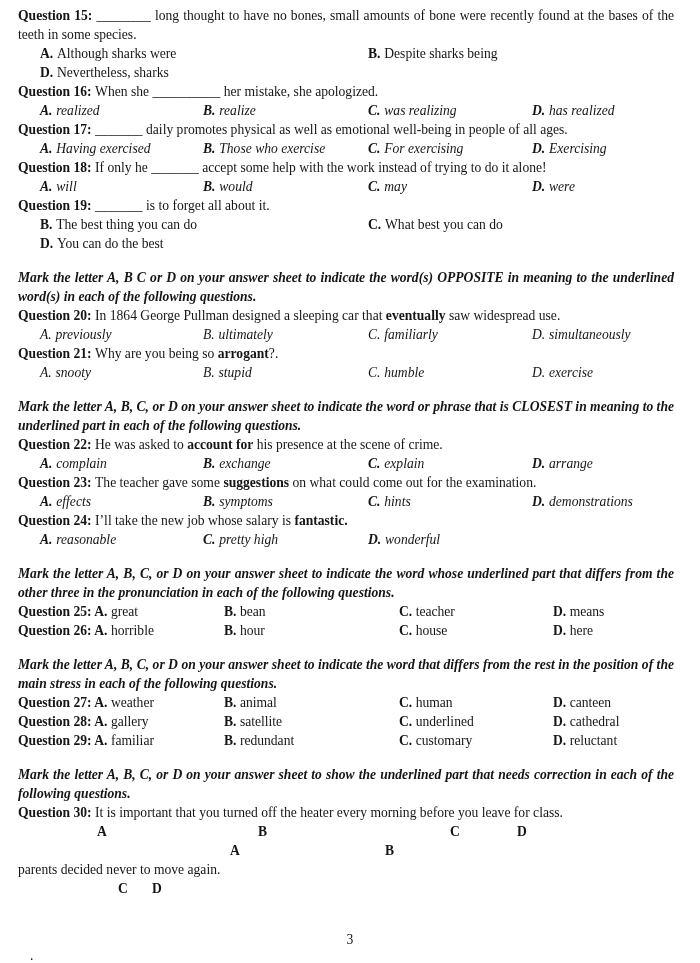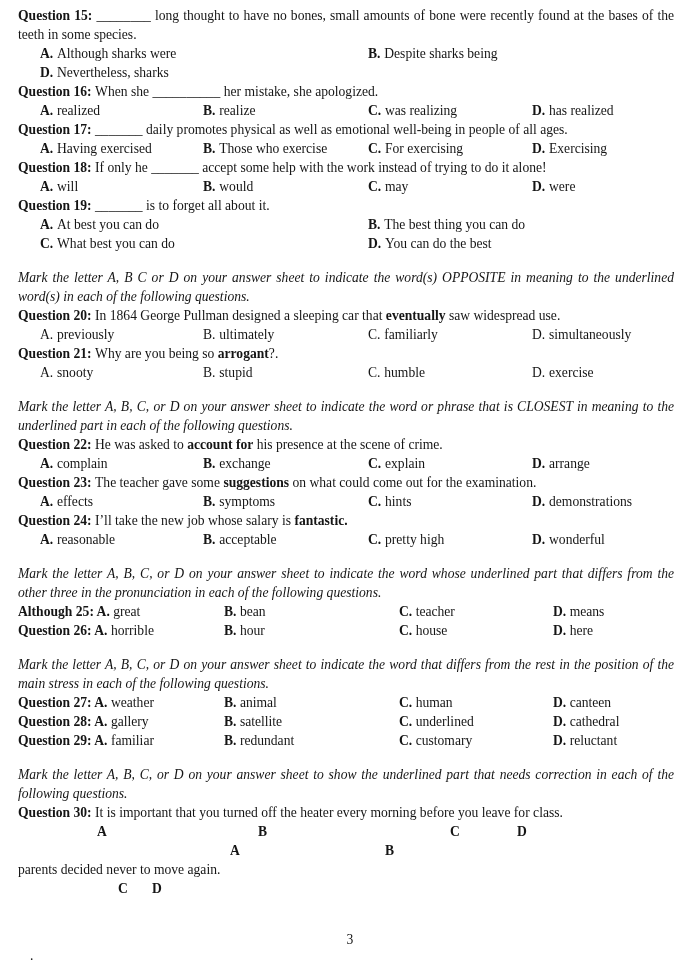--- a/index.html
+++ b/index.html
@@ -13,26 +13,26 @@
     font-size:13.6px;
     line-height:19px;
     padding:6px 26px 0 18px;
     overflow:hidden;
   }
   p{margin:0;}
   .stem{text-align:justify;}
   .nowrap{white-space:nowrap;}
   .b{font-weight:bold;}
   .u{text-underline-offset:2px;}
-  .opts4{margin-left:22px;display:grid;grid-template-columns:163px 165px 164px 1fr;}
+  .opts4{margin-left:22px;display:grid;grid-template-columns:163px 165px 164px 1fr;font-style:italic;}
   .opts2{margin-left:22px;display:grid;grid-template-columns:328px 1fr;}
   .qrow{display:grid;grid-template-columns:206px 175px 154px 1fr;}
   .ol{font-weight:bold;margin-right:0.28em;}
   .ol.reg{font-weight:normal;}
-  .sechead{font-weight:normal;font-style:italic;text-align:justify;margin-top:15px;}
+  .sechead{font-weight:bold;font-style:italic;text-align:justify;margin-top:15px;}
   .lrow{position:relative;height:19px;}
   .lrow span{position:absolute;top:0;font-weight:bold;}
   .pageno{position:absolute;top:930px;left:0;width:100%;text-align:center;}
   .fdot{position:absolute;top:946px;left:30px;}
 </style>
 </head>
 <body>
 
 <div class="page">
 
@@ -62,21 +62,20 @@
   <p class="stem"><span class="b">Question 18: </span><span>If only he _______ accept some help with the work instead of trying to do it alone!</span></p>
   <div class="opts4">
     <span><span class="ol">A.</span><span>will</span></span>
     <span><span class="ol">B.</span><span>would</span></span>
     <span><span class="ol">C.</span><span>may</span></span>
     <span><span class="ol">D.</span><span>were</span></span>
   </div>
 
   <p class="stem"><span class="b">Question 19: </span><span>_______ is to forget all about it.</span></p>
   <div class="opts2">
-    <span><span class="ol">A.</span><span>At best you can do</span></span>
     <span><span class="ol">B.</span><span>The best thing you can do</span></span>
     <span><span class="ol">C.</span><span>What best you can do</span></span>
     <span><span class="ol">D.</span><span>You can do the best</span></span>
   </div>
 
   <p class="sechead">Mark the letter A, B C or D on your answer sheet to indicate the word(s) OPPOSITE in meaning to the underlined word(s) in each of the following questions.</p>
 
   <p class="stem"><span class="b">Question 20: </span><span>In 1864 George Pullman designed a sleeping car that </span><span class="b u">eventually</span><span> saw widespread use.</span></p>
   <div class="opts4">
     <span><span class="ol reg">A.</span><span>previously</span></span>
@@ -107,29 +106,28 @@
   <div class="opts4">
     <span><span class="ol">A.</span><span>effects</span></span>
     <span><span class="ol">B.</span><span>symptoms</span></span>
     <span><span class="ol">C.</span><span>hints</span></span>
     <span><span class="ol">D.</span><span>demonstrations</span></span>
   </div>
 
   <p class="stem"><span class="b">Question 24: </span><span>I’ll take the new job whose salary is </span><span class="b u">fantastic.</span></p>
   <div class="opts4">
     <span><span class="ol">A.</span><span>reasonable</span></span>
-    <span><span class="ol">B.</span><span>acceptable</span></span>
     <span><span class="ol">C.</span><span>pretty high</span></span>
     <span><span class="ol">D.</span><span>wonderful</span></span>
   </div>
 
   <p class="sechead">Mark the letter A, B, C, or D on your answer sheet to indicate the word whose underlined part that differs from the other three in the pronunciation in each of the following questions.</p>
 
   <div class="qrow">
-    <span><span class="b">Although 25: </span><span class="b">A. </span><span>gr</span><span class="u">ea</span><span>t</span></span>
+    <span><span class="b">Question 25: </span><span class="b">A. </span><span>gr</span><span class="u">ea</span><span>t</span></span>
     <span><span class="b">B. </span><span>b</span><span class="u">ea</span><span>n</span></span>
     <span><span class="b">C. </span><span>t</span><span class="u">ea</span><span>cher</span></span>
     <span><span class="b">D. </span><span>m</span><span class="u">ea</span><span>ns</span></span>
   </div>
   <div class="qrow">
     <span><span class="b">Question 26: </span><span class="b">A. </span><span class="u">h</span><span>orrible</span></span>
     <span><span class="b">B. </span><span class="u">h</span><span>our</span></span>
     <span><span class="b">C. </span><span class="u">h</span><span>ouse</span></span>
     <span><span class="b">D. </span><span class="u">h</span><span>ere</span></span>
   </div>

